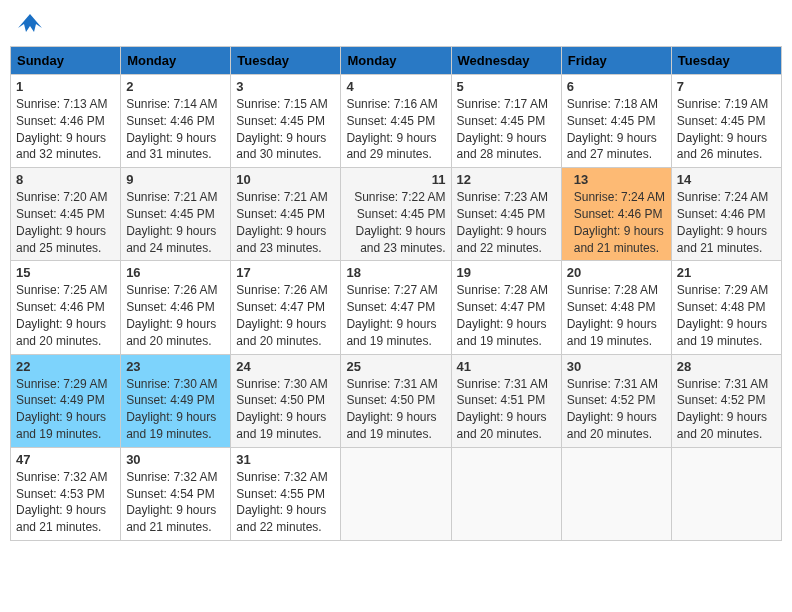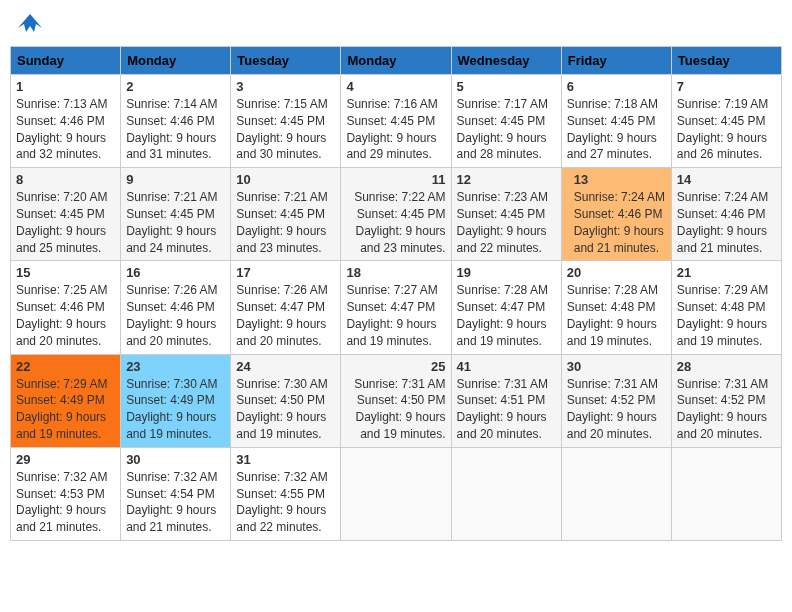--- a/index.html
+++ b/index.html
@@ -204,52 +204,52 @@
         <td>
           <span class="day-num">20</span>
           <div class="day-info">Sunrise: 7:28 AM<br>Sunset: 4:48 PM<br>Daylight: 9 hours and 19 minutes.</div>
         </td>
         <td>
           <span class="day-num">21</span>
           <div class="day-info">Sunrise: 7:29 AM<br>Sunset: 4:48 PM<br>Daylight: 9 hours and 19 minutes.</div>
         </td>
       </tr>
       <tr>
-        <td style="background: #f97316;">
+        <td style="background: #7dd3fc;">
           <span class="day-num">22</span>
           <div class="day-info">Sunrise: 7:29 AM<br>Sunset: 4:49 PM<br>Daylight: 9 hours and 19 minutes.</div>
         </td>
         <td style="background: #7dd3fc;">
           <span class="day-num">23</span>
           <div class="day-info">Sunrise: 7:30 AM<br>Sunset: 4:49 PM<br>Daylight: 9 hours and 19 minutes.</div>
         </td>
         <td style="background: rgb(245, 245, 245); margin-top: 42px;">
           <span class="day-num">24</span>
           <div class="day-info">Sunrise: 7:30 AM<br>Sunset: 4:50 PM<br>Daylight: 9 hours and 19 minutes.</div>
         </td>
-        <td style="background: rgb(245, 245, 245); text-align: right;">
+        <td style="background: rgb(245, 245, 245);">
           <span class="day-num">25</span>
           <div class="day-info">Sunrise: 7:31 AM<br>Sunset: 4:50 PM<br>Daylight: 9 hours and 19 minutes.</div>
         </td>
         <td style="background: rgb(245, 245, 245);">
           <span class="day-num">41</span>
           <div class="day-info">Sunrise: 7:31 AM<br>Sunset: 4:51 PM<br>Daylight: 9 hours and 20 minutes.</div>
         </td>
         <td style="background: rgb(245, 245, 245);">
           <span class="day-num">30</span>
           <div class="day-info">Sunrise: 7:31 AM<br>Sunset: 4:52 PM<br>Daylight: 9 hours and 20 minutes.</div>
         </td>
         <td style="background: rgb(245, 245, 245); margin-left: 24px;">
           <span class="day-num">28</span>
           <div class="day-info">Sunrise: 7:31 AM<br>Sunset: 4:52 PM<br>Daylight: 9 hours and 20 minutes.</div>
         </td>
       </tr>
       <tr>
         <td>
-          <span class="day-num">29</span>
+          <span class="day-num">47</span>
           <div class="day-info">Sunrise: 7:32 AM<br>Sunset: 4:53 PM<br>Daylight: 9 hours and 21 minutes.</div>
         </td>
         <td>
           <span class="day-num">30</span>
           <div class="day-info">Sunrise: 7:32 AM<br>Sunset: 4:54 PM<br>Daylight: 9 hours and 21 minutes.</div>
         </td>
         <td>
           <span class="day-num">31</span>
           <div class="day-info">Sunrise: 7:32 AM<br>Sunset: 4:55 PM<br>Daylight: 9 hours and 22 minutes.</div>
         </td>

